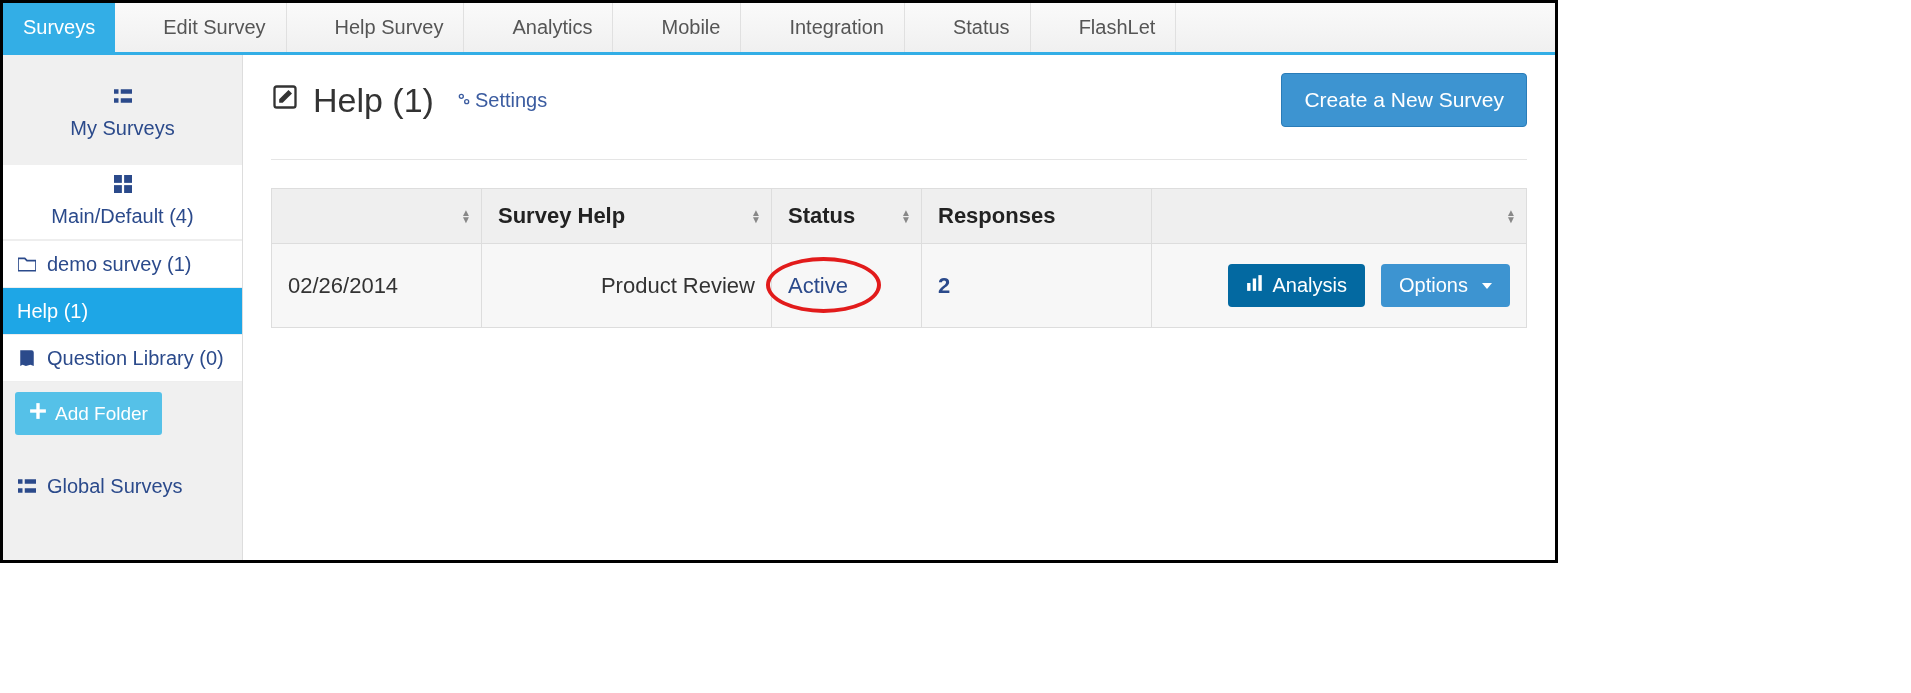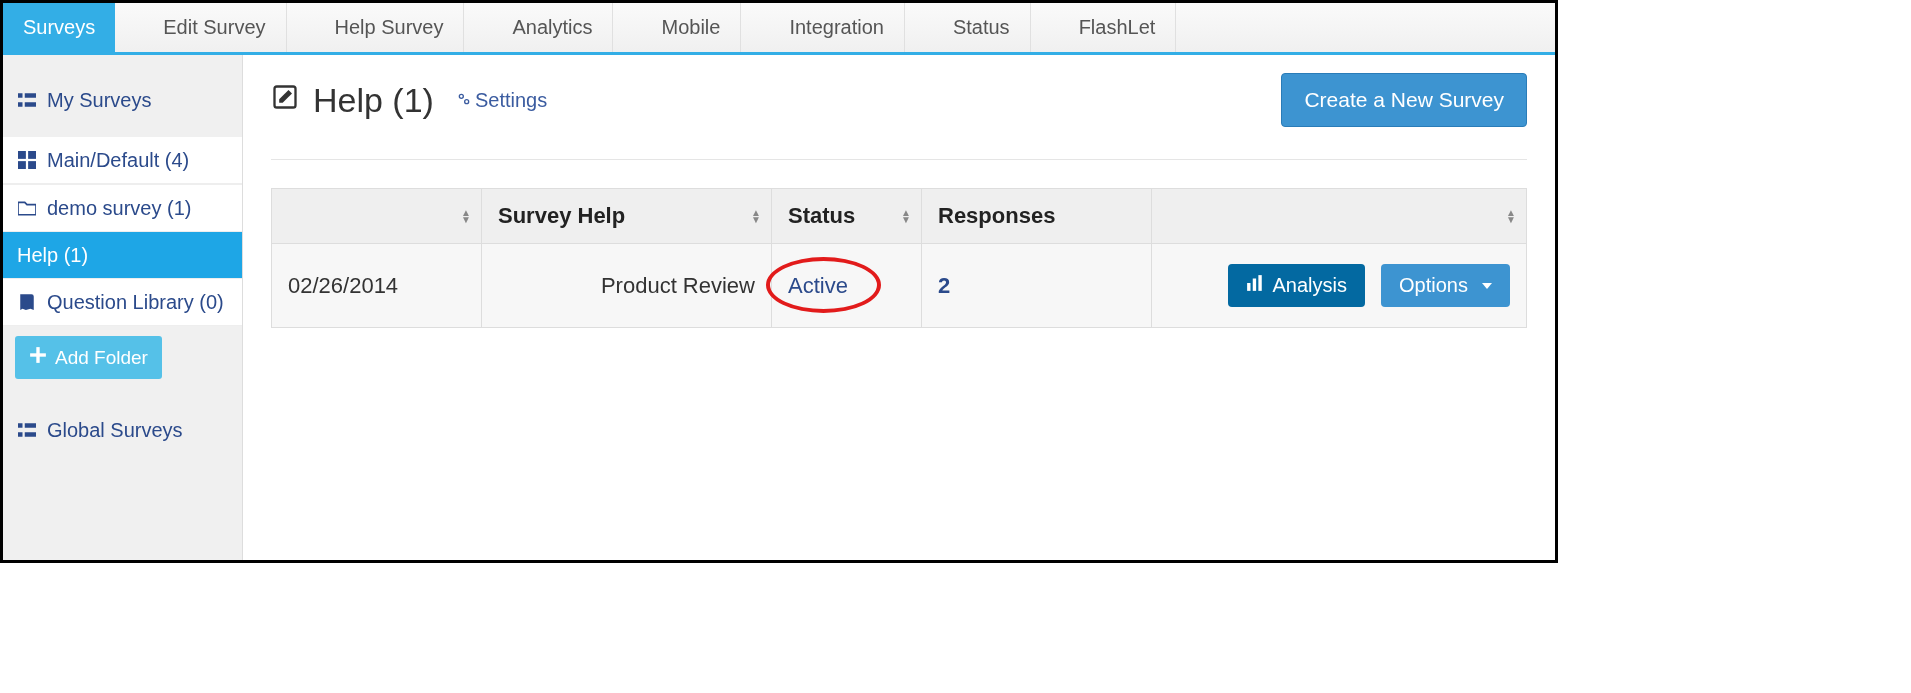--- a/index.html
+++ b/index.html
@@ -48,21 +48,21 @@
       gap: 10px;
       padding: 10px 14px;
       font-size: 20px;
       color: #2b4a8b;
       background: #fff;
       border-top: 1px solid #eee;
       border-bottom: 1px solid #eee;
       cursor: pointer;
       line-height: 1.3;
     }
-    .side-item.first-in-group { border-top: none; }
+    .side-item.first-in-group { border-top: none; flex-direction: column; }
     .side-item.on-grey { background: #f0f0f0; border: none; }
     .side-item.active {
       background: #1ea6e6;
       color: #fff;
       border: none;
     }
     .side-item .icon { width: 20px; display: inline-flex; justify-content: center; }
     .side-spacer { height: 14px; }
     .add-folder-btn {
       margin: 10px 12px 0 12px;

